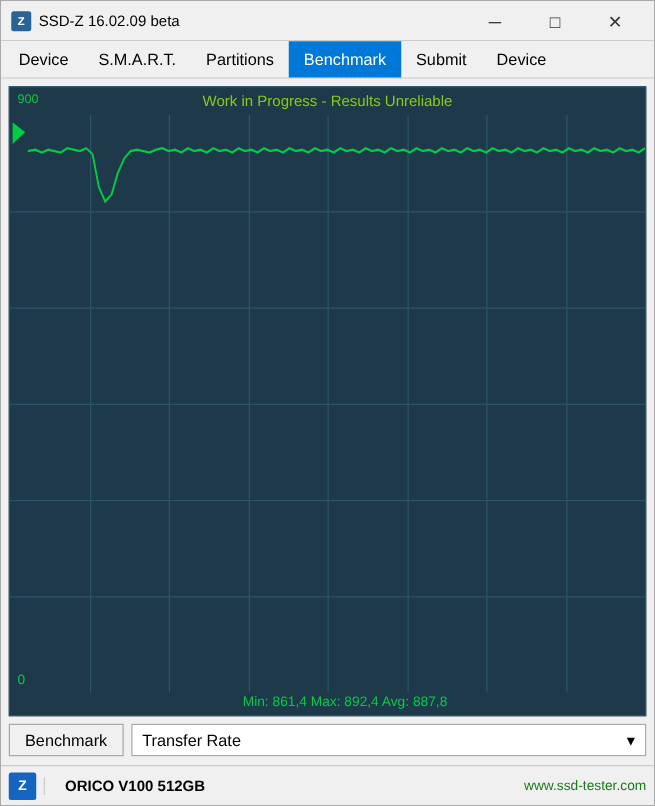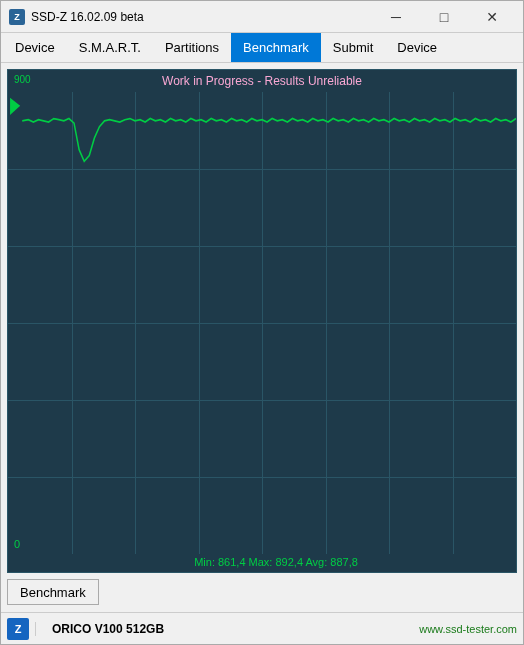--- a/index.html
+++ b/index.html
@@ -112,21 +112,21 @@
       border: 1px solid #2a5566;
       position: relative;
       overflow: hidden;
     }
 
     .chart-title {
       position: absolute;
       top: 4px;
       left: 0; right: 0;
       text-align: center;
-      color: #f9a8d4;
+      color: #84cc16;
       font-size: 12px;
       z-index: 2;
     }
 
     .chart-y-label-top {
       position: absolute;
       top: 4px;
       left: 6px;
       color: #00cc44;
       font-size: 10px;
@@ -326,20 +326,24 @@
             375,26 380,23 385,25 390,24 395,26 400,23 405,25
             410,24 415,26 420,23 425,25 430,24 435,26 440,23
             445,25 450,24 455,26 460,23 465,25 470,24 475,26
             480,23 485,25 490,24 495,26 500,23
           "></polyline>
       </svg>
     </div>
 
     <div class="bottom-controls">
       <button class="benchmark-btn">Benchmark</button>
+      <div class="dropdown">
+        <span>Transfer Rate</span>
+        <span>▾</span>
+      </div>
     </div>
 
   </div>
 
   <div class="statusbar">
     <div class="statusbar-icon">
       <span>Z</span>
     </div>
     <span class="statusbar-device">ORICO V100  512GB</span>
     <span class="statusbar-url">www.ssd-tester.com</span>

